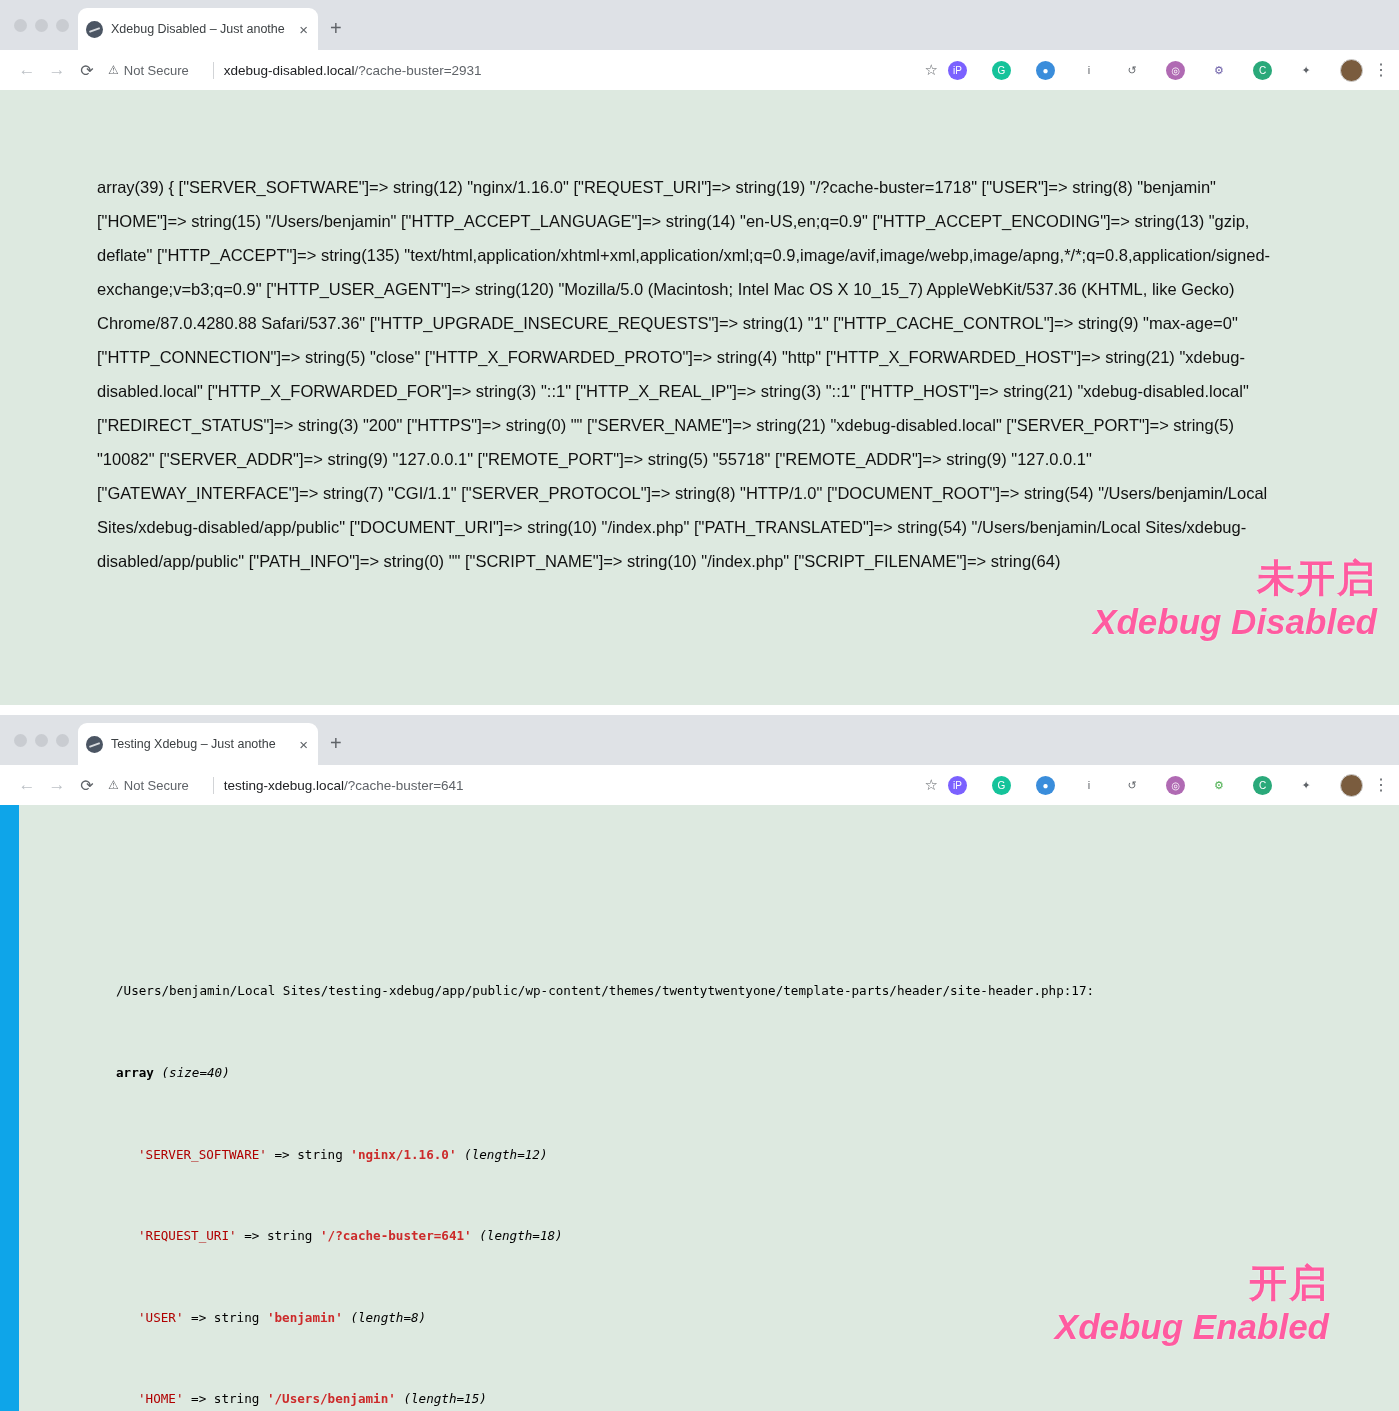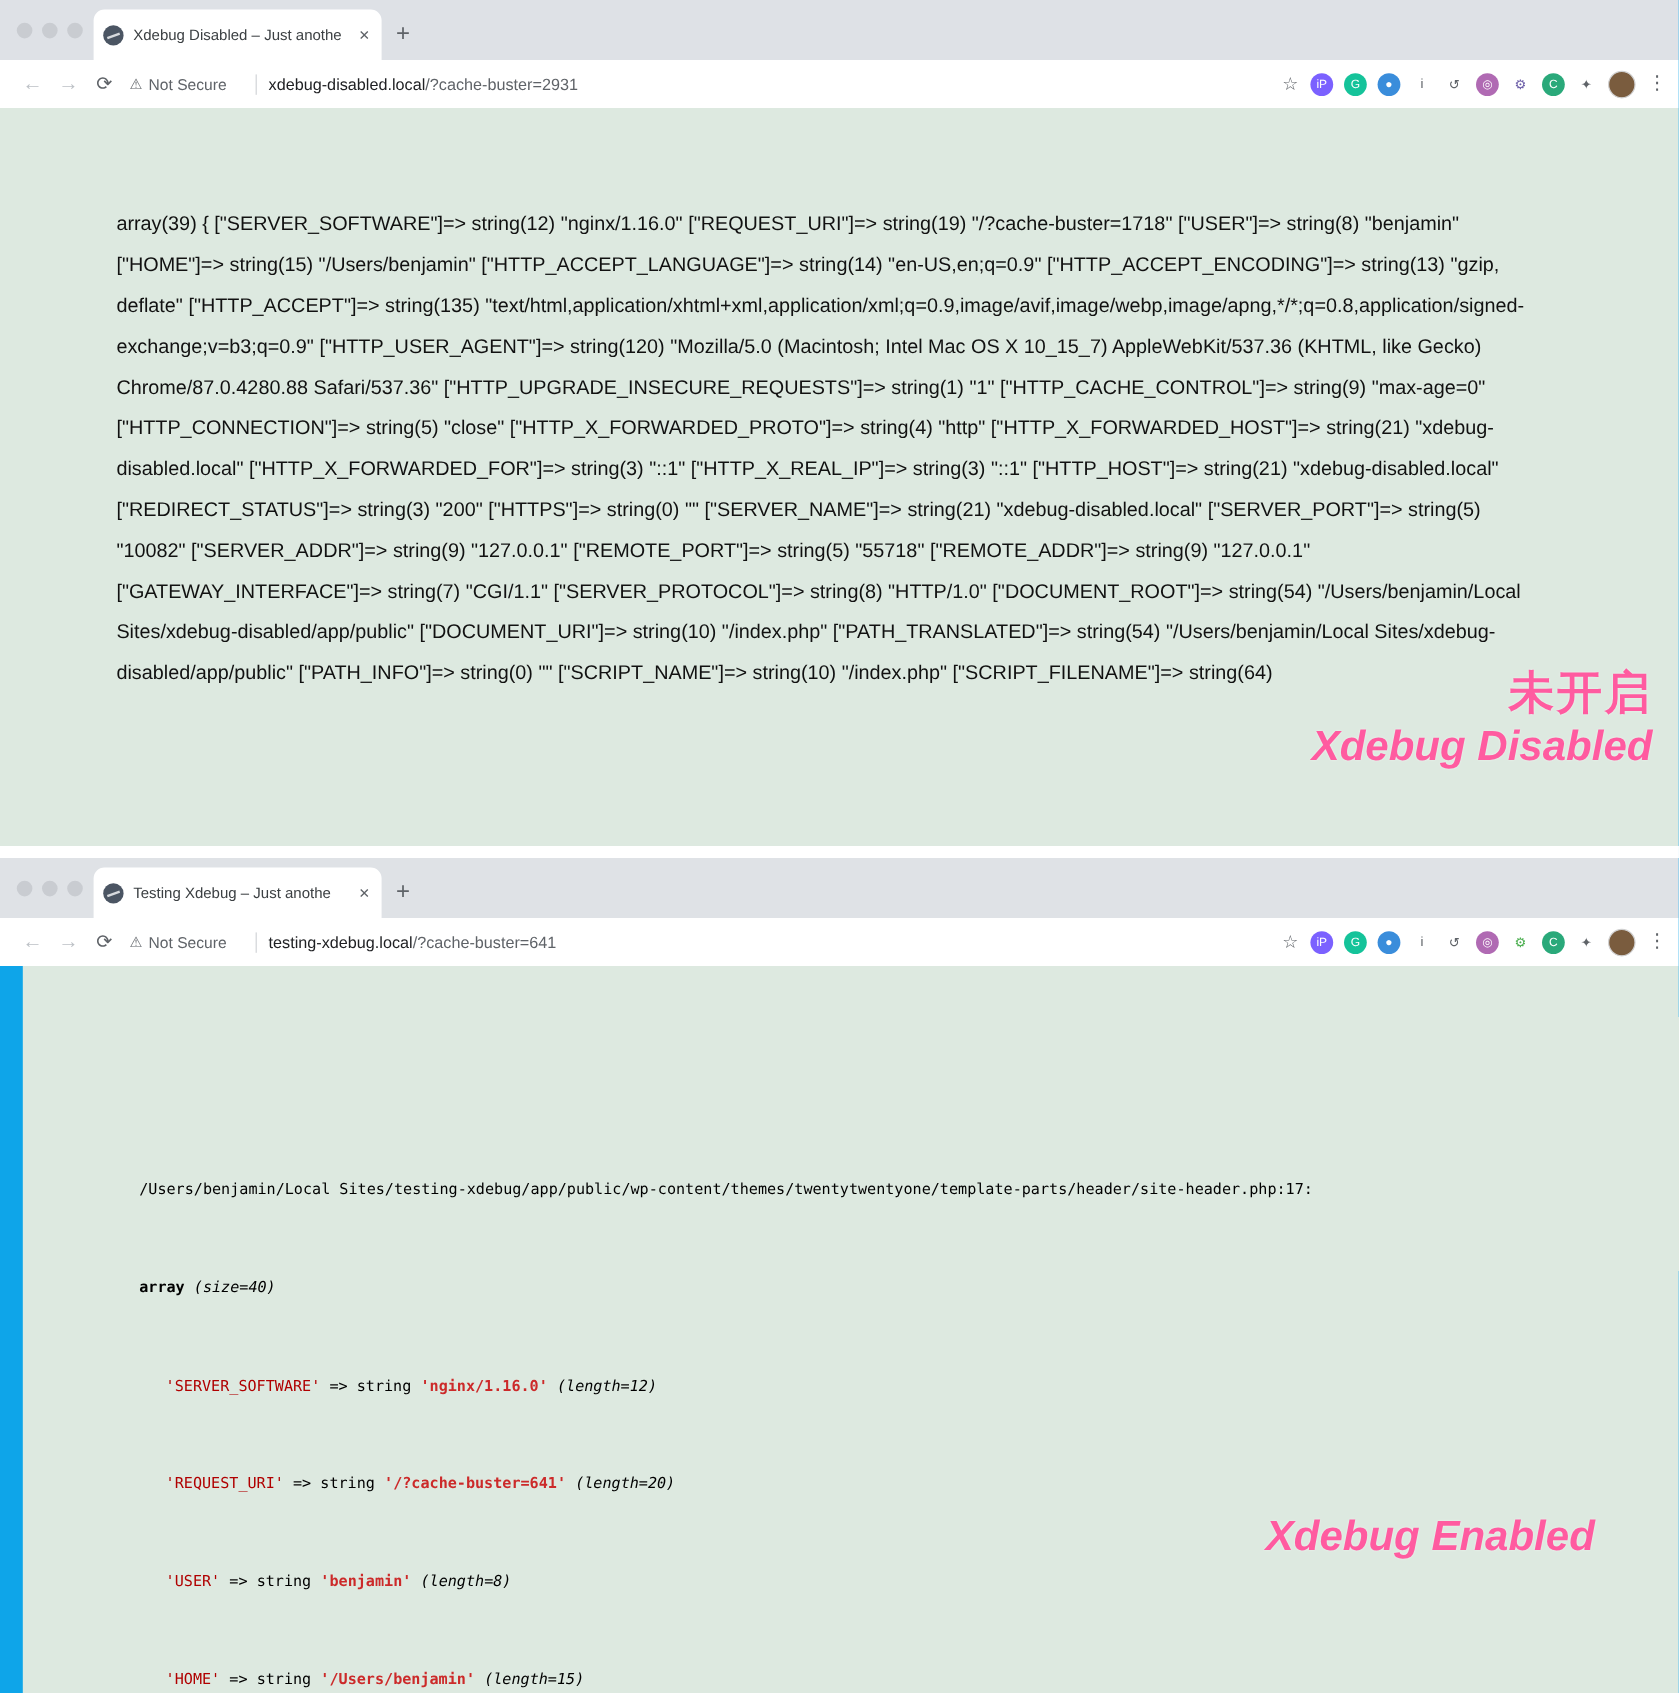--- a/index.html
+++ b/index.html
@@ -151,21 +151,21 @@
   .url-rest { color: #5f6368; }
   .star {
     font-size: 15px;
     color: #5f6368;
     margin: 0 10px 0 6px;
     flex: 0 0 auto;
   }
   .ext-icons {
     display: flex;
     align-items: center;
-    gap: 9px;
+    gap: 25px;
     flex: 0 0 auto;
   }
   .ext {
     width: 19px; height: 19px;
     border-radius: 50%;
     font-size: 10px;
     color: #ffffff;
     display: flex;
     align-items: center;
     justify-content: center;
@@ -356,35 +356,36 @@
       <span class="avatar"></span>
     </div>
     <span class="kebab">⋮</span>
   </div>
 
   <div class="page page-bottom">
     <div class="dump-x">
       <span class="ln file">/Users/benjamin/Local Sites/testing-xdebug/app/public/wp-content/themes/twentytwentyone/template-parts/header/site-header.php:17:</span>
       <span class="ln"><b>array</b> <i>(size=40)</i></span>
       <span class="ln ind"><span class="key">'SERVER_SOFTWARE'</span> <span>=&gt;</span> <span>string</span> <span class="val">'nginx/1.16.0'</span> <i>(length=12)</i></span>
-      <span class="ln ind"><span class="key">'REQUEST_URI'</span> <span>=&gt;</span> <span>string</span> <span class="val">'/?cache-buster=641'</span> <i>(length=20)</i></span>
+      <span class="ln ind"><span class="key">'REQUEST_URI'</span> <span>=&gt;</span> <span>string</span> <span class="val">'/?cache-buster=641'</span> <i>(length=18)</i></span>
       <span class="ln ind"><span class="key">'USER'</span> <span>=&gt;</span> <span>string</span> <span class="val">'benjamin'</span> <i>(length=8)</i></span>
       <span class="ln ind"><span class="key">'HOME'</span> <span>=&gt;</span> <span>string</span> <span class="val">'/Users/benjamin'</span> <i>(length=15)</i></span>
       
       
       
       
       
       
       
       
       
       
       
       
       
     </div>
 
     <div class="anno anno-bottom">
+      <div class="cn">开启</div>
       <div class="en">Xdebug Enabled</div>
     </div>
   </div>
 </div>
 
 </body></html>

